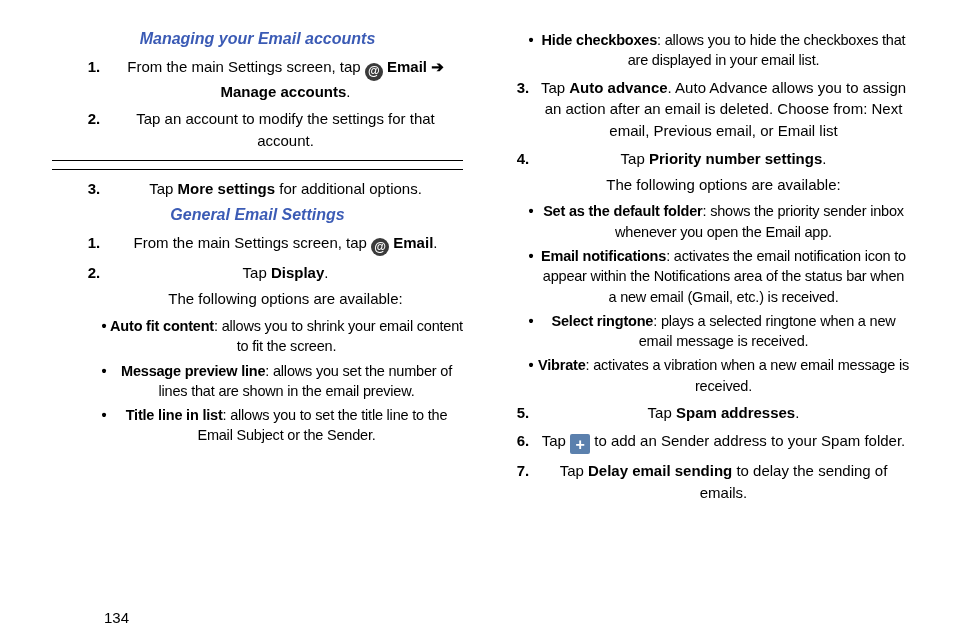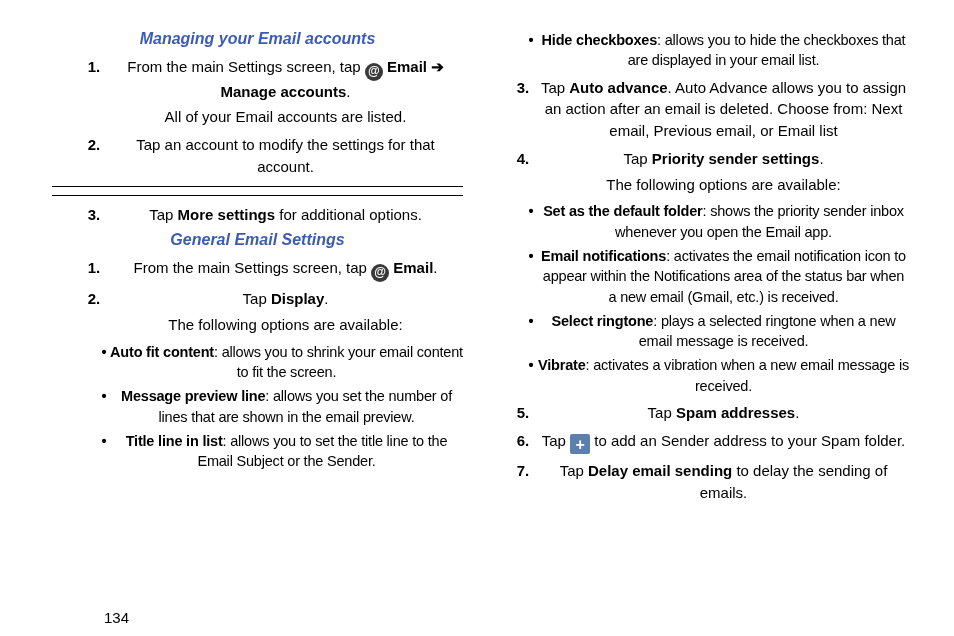--- a/index.html
+++ b/index.html
@@ -32,21 +32,20 @@
 <body>
 
 <div class="page">
   <div class="col">
     <div class="h3">Managing your Email accounts</div>
     <div class="ol">
       <div class="ol-item">
         <div class="ol-num">1.</div>
         <div class="ol-body">
           <span>From the main Settings screen, tap </span><span class="at-icon">@</span><span> </span><span class="b">Email</span><span> </span><span class="arrow">➔</span><span> </span><span class="b">Manage accounts</span><span>.</span>
-          <div class="sub">All of your Email accounts are listed.</div>
         </div>
       </div>
       <div class="ol-item">
         <div class="ol-num">2.</div>
         <div class="ol-body"><span>Tap an account to modify the settings for that account.</span></div>
       </div>
     </div>
     <hr class="hr">
     <hr class="hr">
     <div class="ol">
@@ -99,21 +98,21 @@
     <div class="ol">
       <div class="ol-item">
         <div class="ol-num">3.</div>
         <div class="ol-body">
           <span>Tap </span><span class="b">Auto advance</span><span>. Auto Advance allows you to assign an action after an email is deleted. Choose from: Next email, Previous email, or Email list</span>
         </div>
       </div>
       <div class="ol-item">
         <div class="ol-num">4.</div>
         <div class="ol-body">
-          <span>Tap </span><span class="b">Priority sender settings</span><span>.</span>
+          <span>Tap </span><span class="b">Priority number settings</span><span>.</span>
           <div class="sub">The following options are available:</div>
         </div>
       </div>
     </div>
     <ul class="bullets">
       <li class="bullet">
           <span class="dot">•</span>
           <span class="btxt cond"><span class="b">Set as the default folder</span><span>: shows the priority sender inbox whenever you open the Email app.</span></span>
         </li>
       <li class="bullet">

